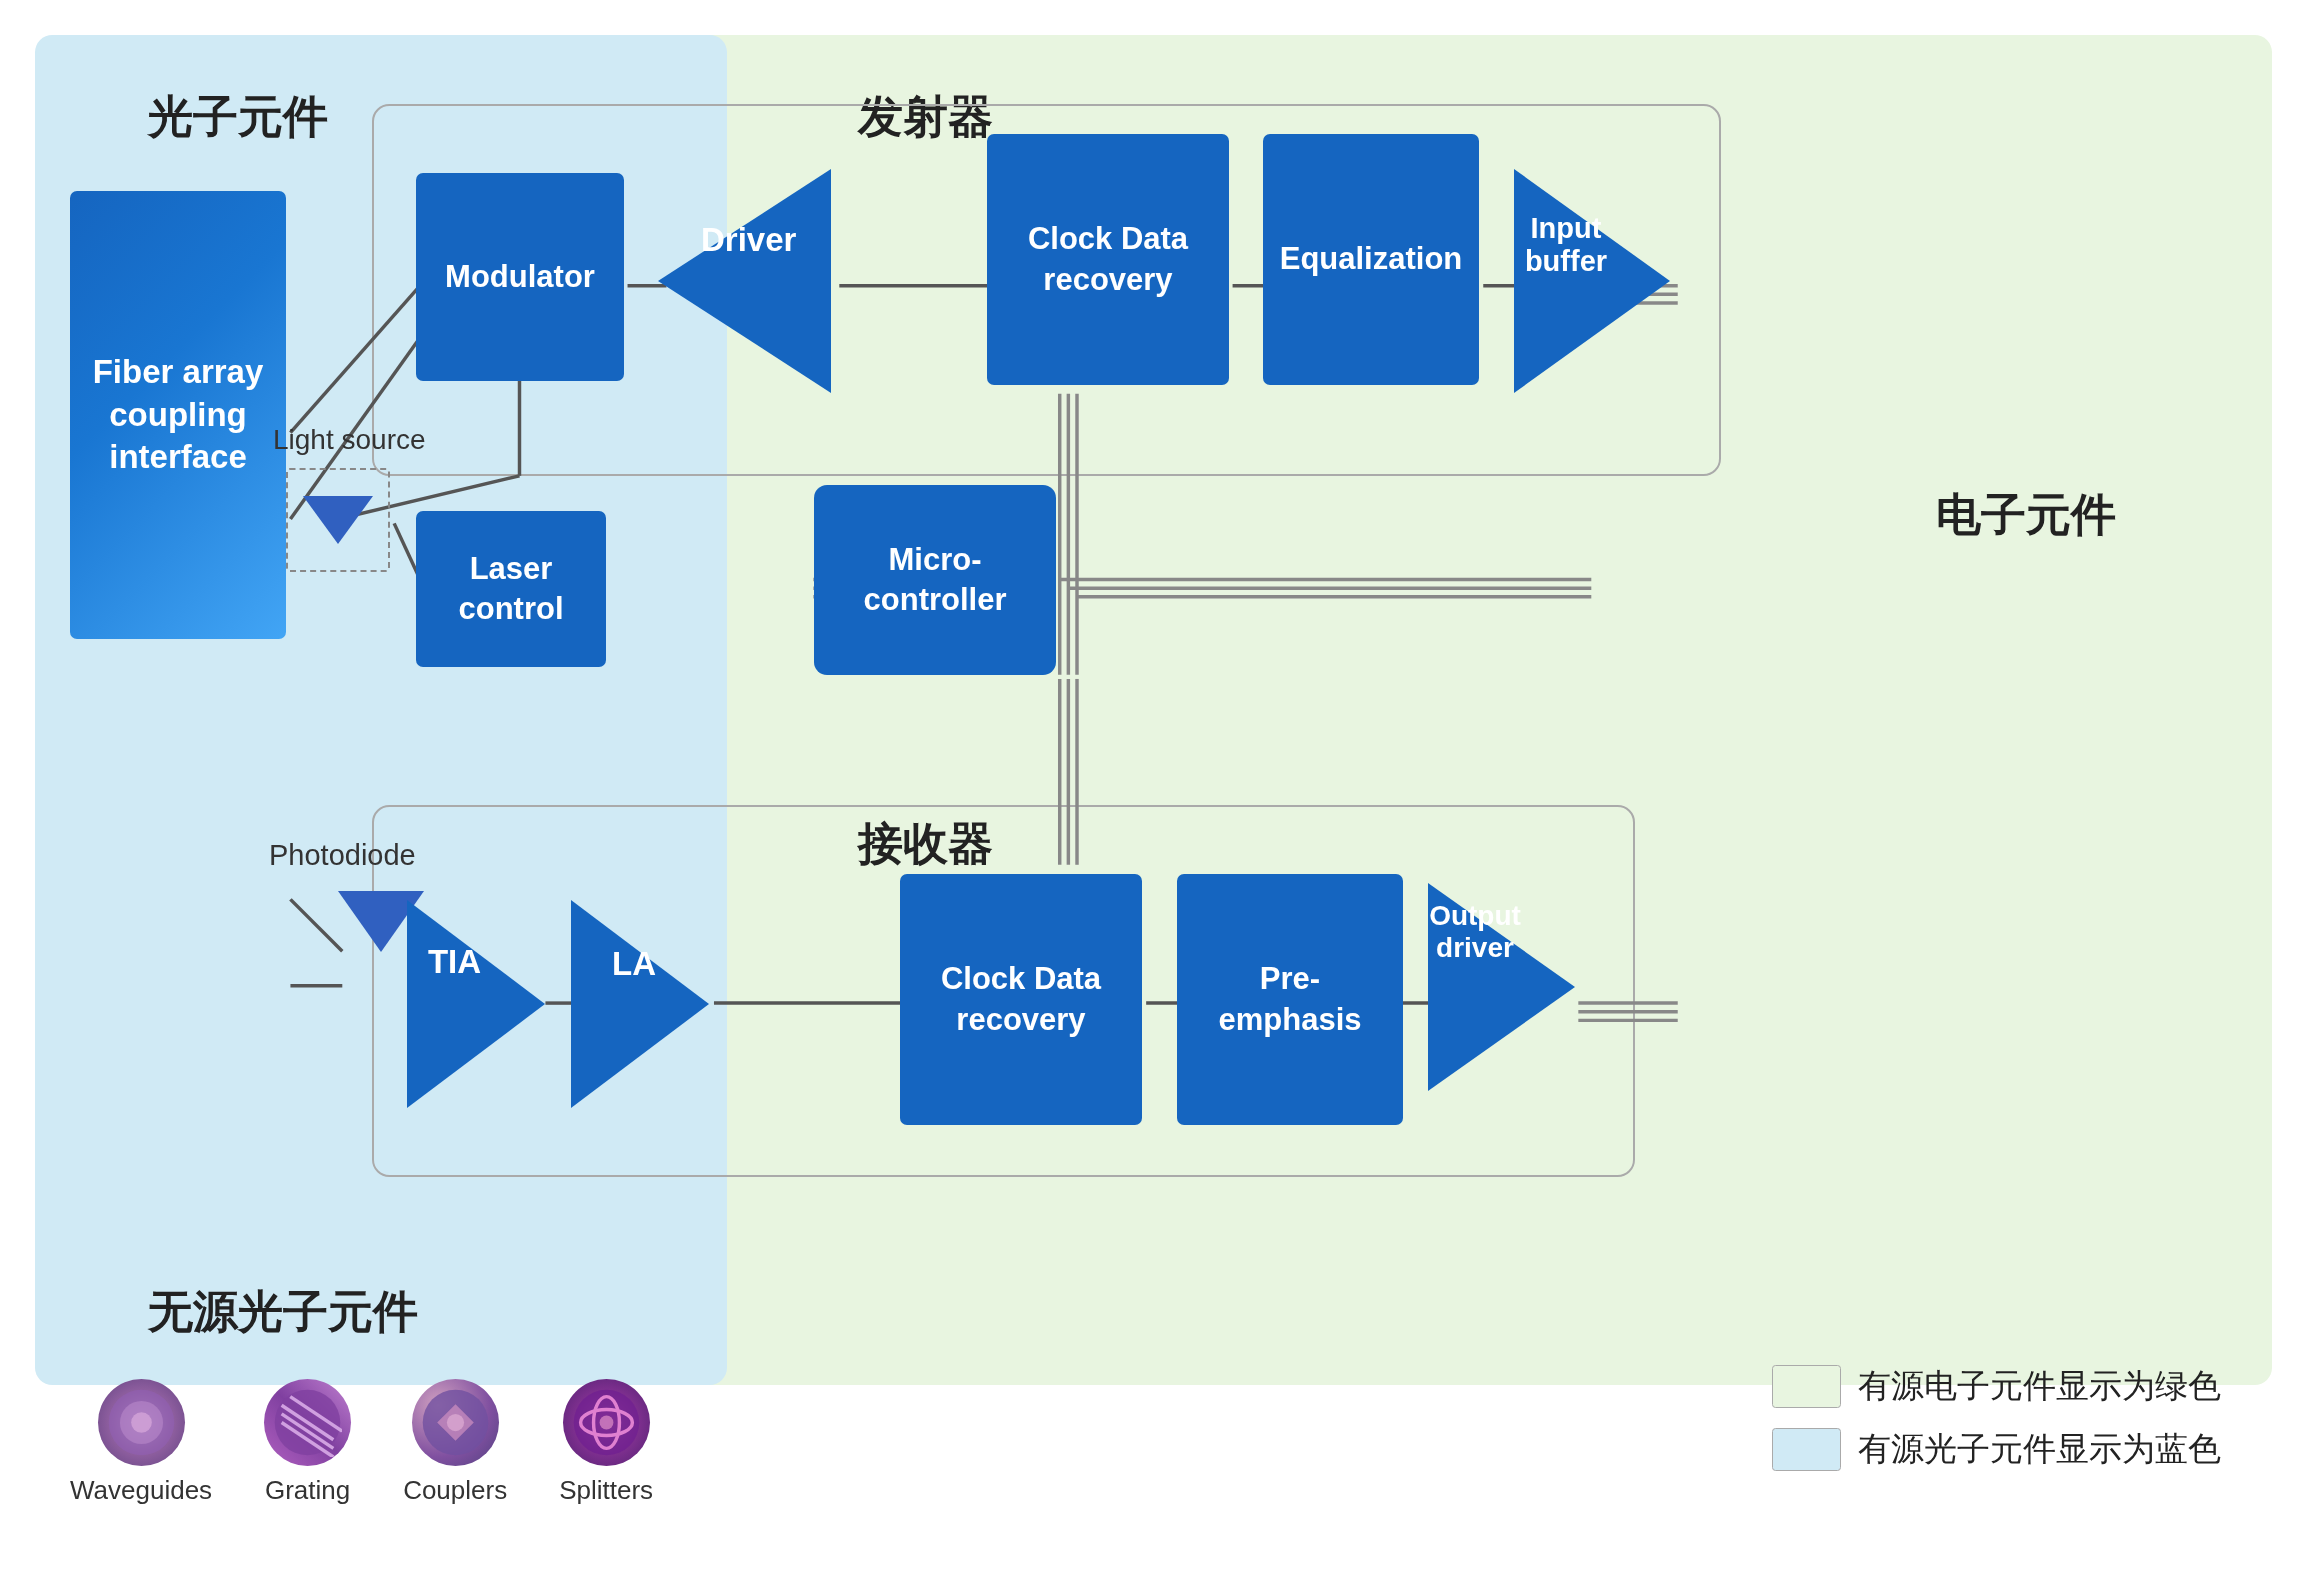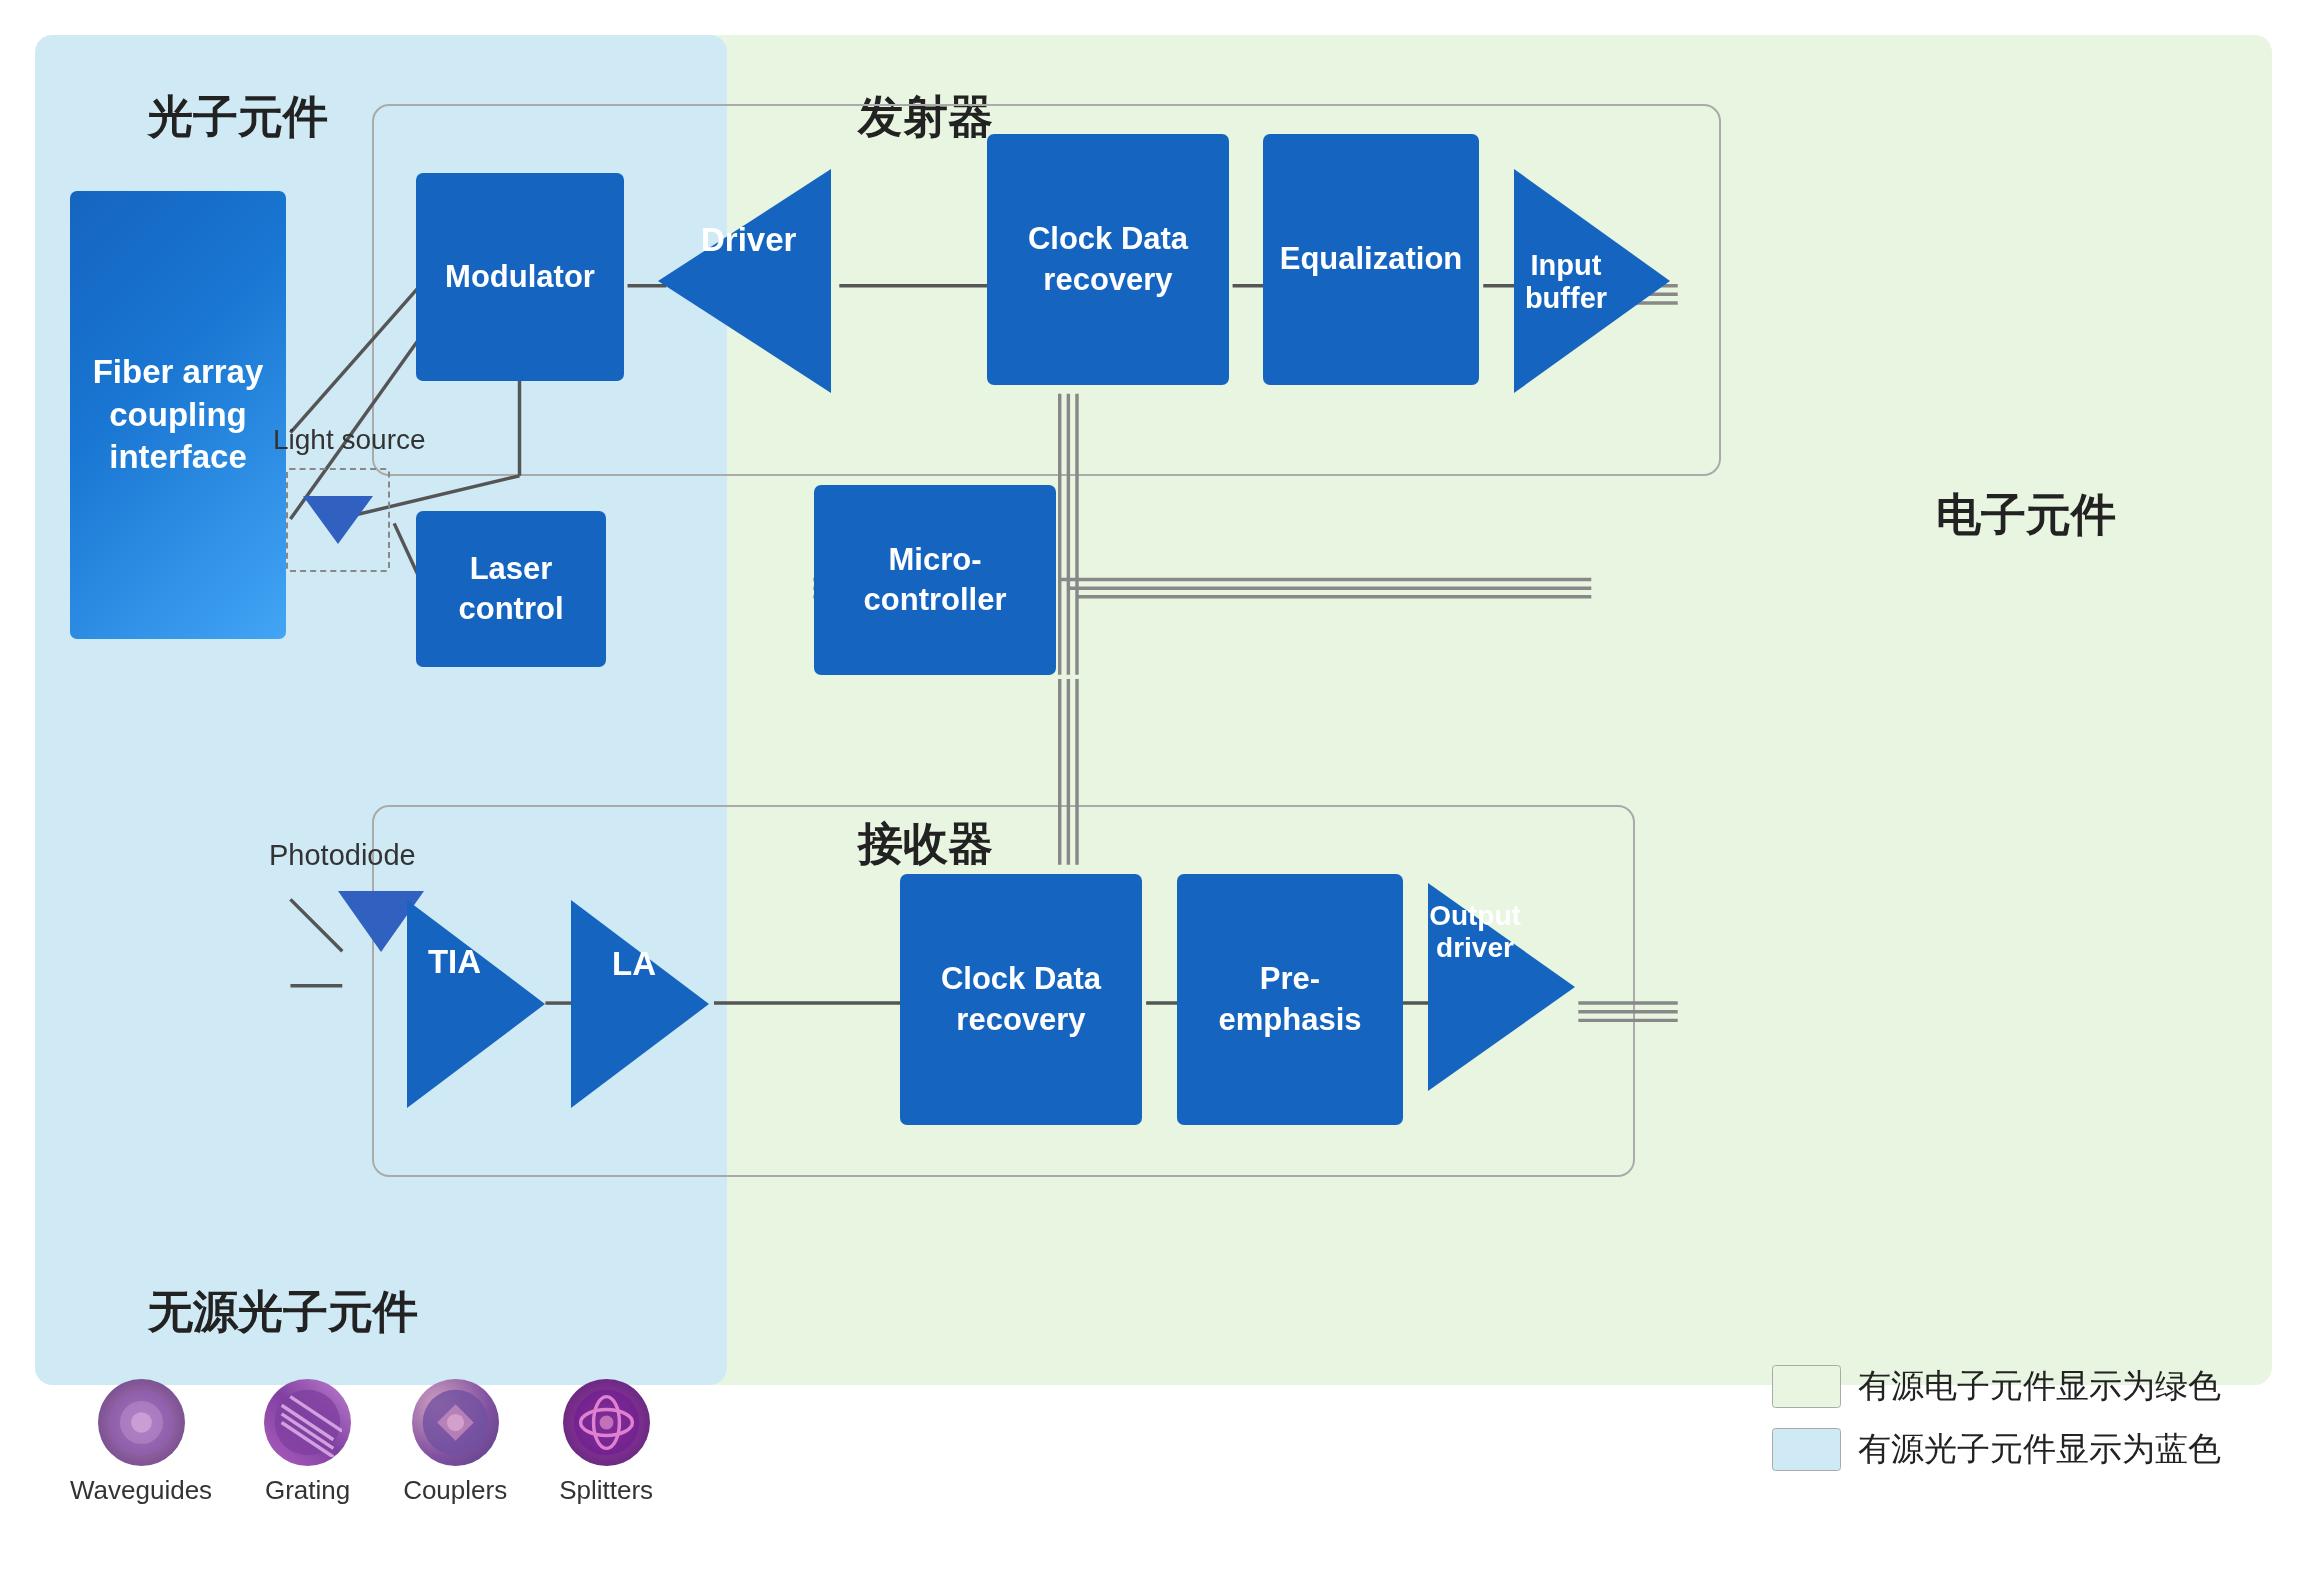--- a/index.html
+++ b/index.html
@@ -135,20 +135,21 @@
       left: 381px;
       width: 190px;
       height: 156px;
     }
 
     .microcontroller {
       top: 450px;
       left: 779px;
       width: 242px;
       height: 190px;
+      border-radius: 13px;
     }
 
     .clock-data-rx {
       top: 839px;
       left: 865px;
       width: 242px;
       height: 251px;
     }
 
     .pre-emphasis {
@@ -195,21 +196,20 @@
     .input-buffer-label {
       position: absolute;
       top: 177px;
       left: 1462px;
       color: white;
       font-size: 29px;
       font-weight: bold;
       text-align: center;
       width: 138px;
       pointer-events: none;
-      margin-top: 37px;
     }
 
     
     .tia-triangle {
       position: absolute;
       top: 865px;
       left: 372px;
       width: 0;
       height: 0;
       border-top: 104px solid transparent;

